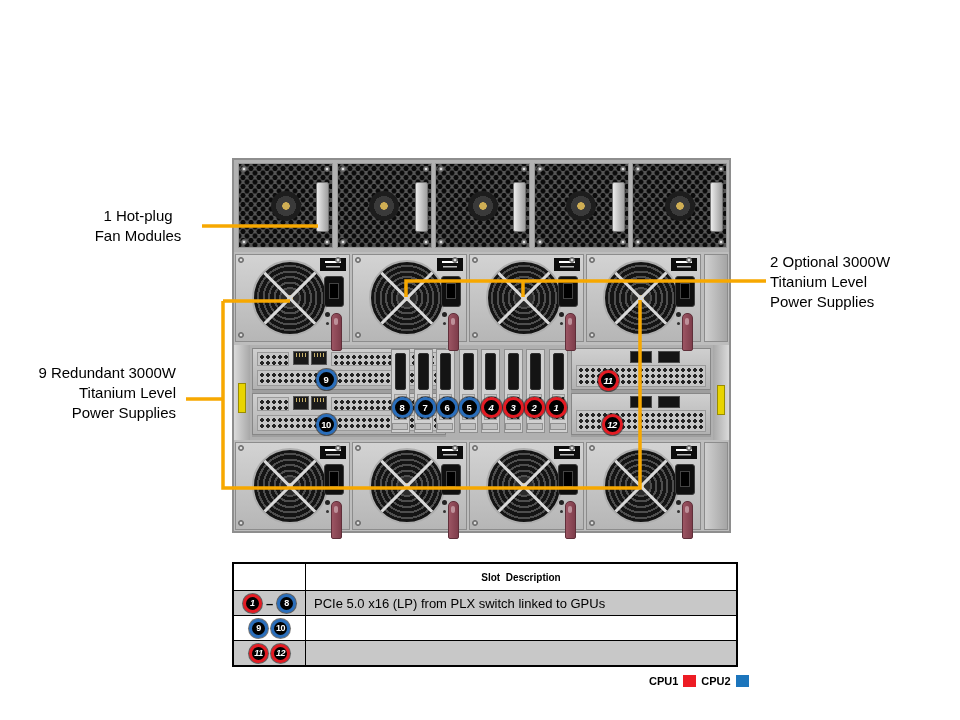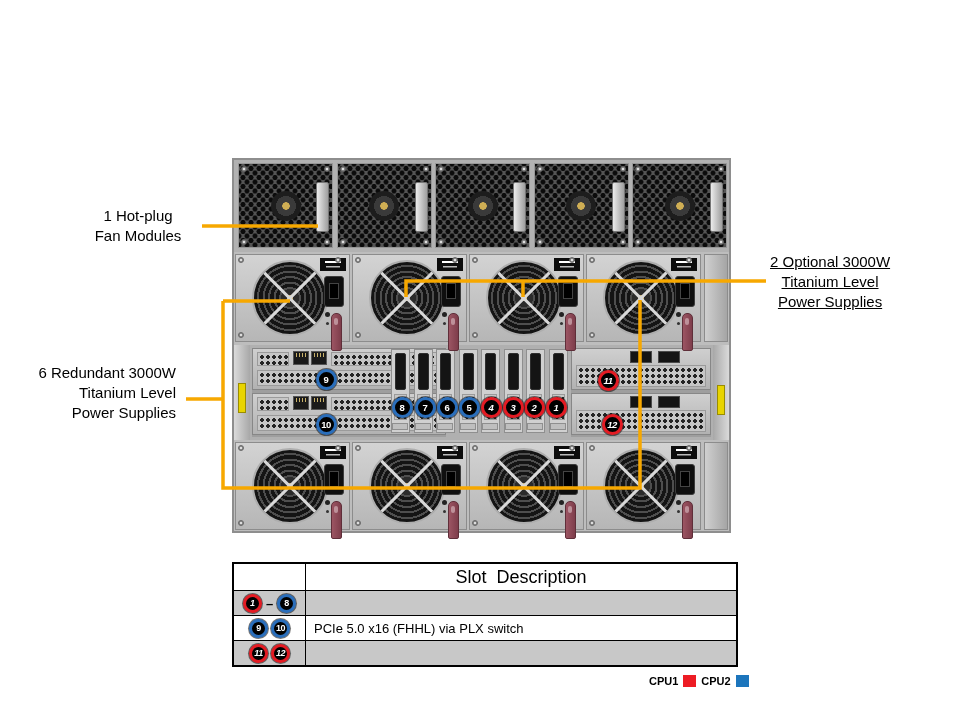--- a/index.html
+++ b/index.html
@@ -2,21 +2,21 @@
 <html style="--red: #E31B23; --blue: #2A6EBB; --callout: #F7A800; --shade: #C8C8C8;"><head>
 <meta charset="utf-8">
 <style>
   html,body{margin:0;padding:0;background:#fff;}
   .page{position:relative;width:960px;height:720px;background:#fff;overflow:hidden;
         font-family:"Liberation Sans",sans-serif;color:#000;}
   .title{position:absolute;left:0;right:0;top:70px;text-align:center;
          font-style:italic;font-size:15.5px;}
   .callout{position:absolute;font-size:15px;line-height:1.32;white-space:pre-line;z-index:6;}
   .co-fans{left:78px;top:206px;width:120px;text-align:center;}
-  .co-opt{left:770px;top:252px;text-align:center;text-decoration:underline;}
+  .co-opt{left:770px;top:252px;text-align:left;}
   .co-red{left:0;top:363px;width:176px;text-align:right;}
   svg.lines{position:absolute;left:0;top:0;z-index:5;pointer-events:none;}
   svg.lines path{fill:none;stroke:var(--callout,#F7A800);stroke-width:3.5;}
 
   
   .chassis{position:absolute;left:232px;top:158px;width:499px;height:375px;
            background:#c2c2c2;border:2px solid #8e8e8e;box-sizing:border-box;z-index:1;}
   .row{position:absolute;left:0;right:0;}
   .row-fans{top:0;height:92px;background:#b2b2b2;border-bottom:2px solid #8e8e8e;}
   .row-psu-top{top:92px;height:93px;background:#bdbdbd;border-bottom:1px solid #909090;}
@@ -90,21 +90,21 @@
   .badge.blue{border-color:var(--blue,#2A6EBB);}
   .badge.tb{position:static;width:19px;height:19px;font-size:9px;flex:0 0 auto;}
 
   .slot-table{position:absolute;left:232px;top:562px;width:506px;border:2px solid #000;
     background:#fff;box-sizing:border-box;z-index:4;}
   .trow{display:flex;height:24px;border-top:1px solid #000;}
   .trow.header{height:26px;border-top:none;}
   .cell{display:flex;align-items:center;box-sizing:border-box;}
   .cell.slot{width:72px;border-right:1px solid #000;justify-content:center;gap:3px;}
   .cell.desc{flex:1;padding-left:8px;font-size:13px;}
-  .trow.header .cell.desc{justify-content:center;font-weight:normal;font-size:18px;white-space:pre;padding-left:0;}
+  .trow.header .cell.desc{justify-content:center;font-weight:bold;font-size:10px;white-space:pre;padding-left:0;}
   .trow.shaded{background:var(--shade,#C8C8C8);}
   .dash{font-weight:bold;font-size:13px;margin:0 1px;}
 
   .legend{position:absolute;left:649px;top:675px;display:flex;align-items:center;gap:5px;
     font-size:11px;font-weight:bold;z-index:4;}
   .swatch{width:13px;height:12px;}
 </style>
 </head>
 <body>
 
@@ -115,21 +115,21 @@
     <path d="M202 226 H318"></path>
     <path d="M406 297 V281 H766 M523 297 V281"></path>
     <path d="M186 399 H223 M223 301 V488 H640 V300 M223 301 H290"></path>
   </svg>
 
   <div class="callout co-fans">1 Hot-plug
 Fan Modules</div>
   <div class="callout co-opt">2 Optional 3000W
 Titanium Level
 Power Supplies</div>
-  <div class="callout co-red">6 Redundant 3000W
+  <div class="callout co-red">9 Redundant 3000W
 Titanium Level
 Power Supplies</div>
 
   <div class="chassis">
     <div class="row row-fans">
         <div class="fan-module" style="left: 4px;">
           <div class="fanhub"></div>
           <div class="fanhandle"></div>
           <div class="screw" style="left: 2px; top: 2px;"></div>
           <div class="screw" style="left: 85px; top: 2px;"></div>
@@ -353,27 +353,27 @@
     <div class="trow header">
       <div class="cell slot"></div>
       <div class="cell desc">Slot  Description</div>
     </div>
   <div class="trow shaded">
         <div class="cell slot">
           <span class="badge red tb">1</span>
           <span class="dash">–</span>
           <span class="badge blue tb">8</span>
         </div>
+        <div class="cell desc">PCIe 5.0 x16 (LP) from PLX switch linked to GPUs</div>
       </div>
       <div class="trow">
         <div class="cell slot">
           <span class="badge blue tb">9</span>
           <span class="badge blue tb">10</span>
         </div>
-        <div class="cell desc">PCIe 5.0 x16 (FHHL) via PLX switch</div>
       </div>
       <div class="trow shaded">
         <div class="cell slot">
           <span class="badge red tb">11</span>
           <span class="badge red tb">12</span>
         </div>
       </div>
     </div>
 
   <div class="legend">

